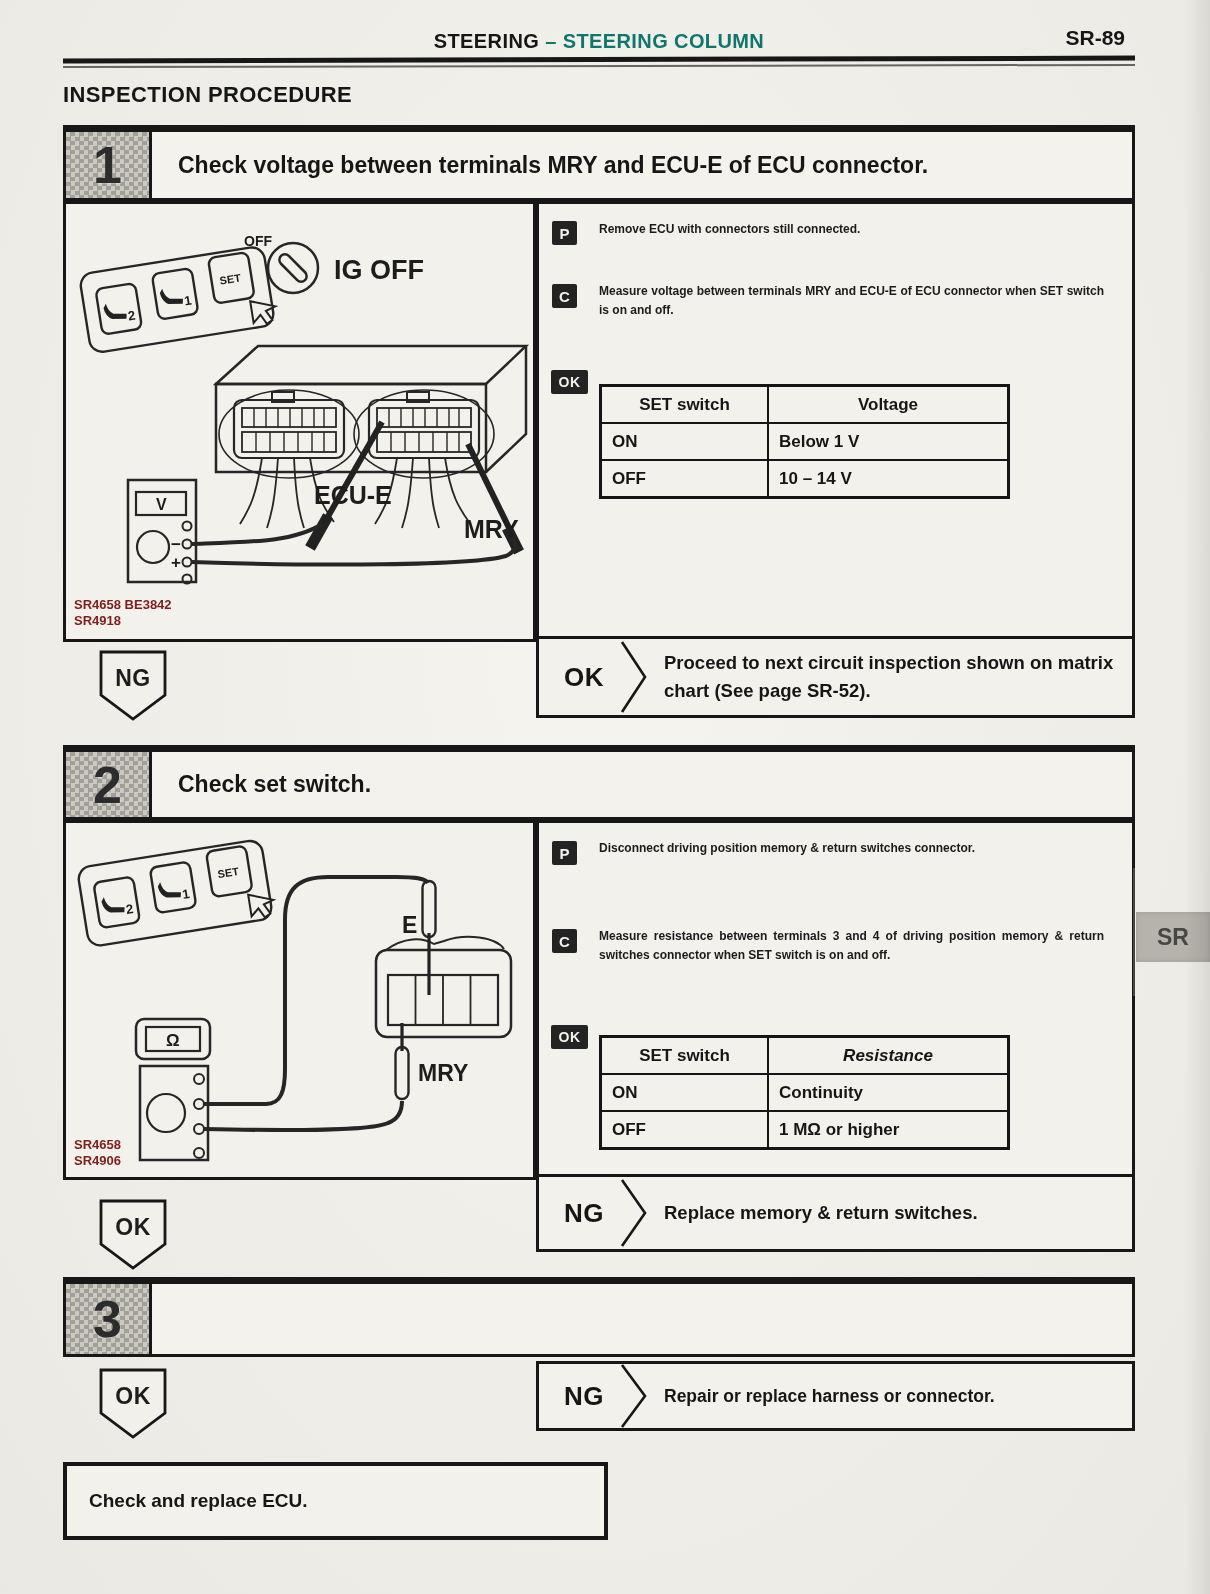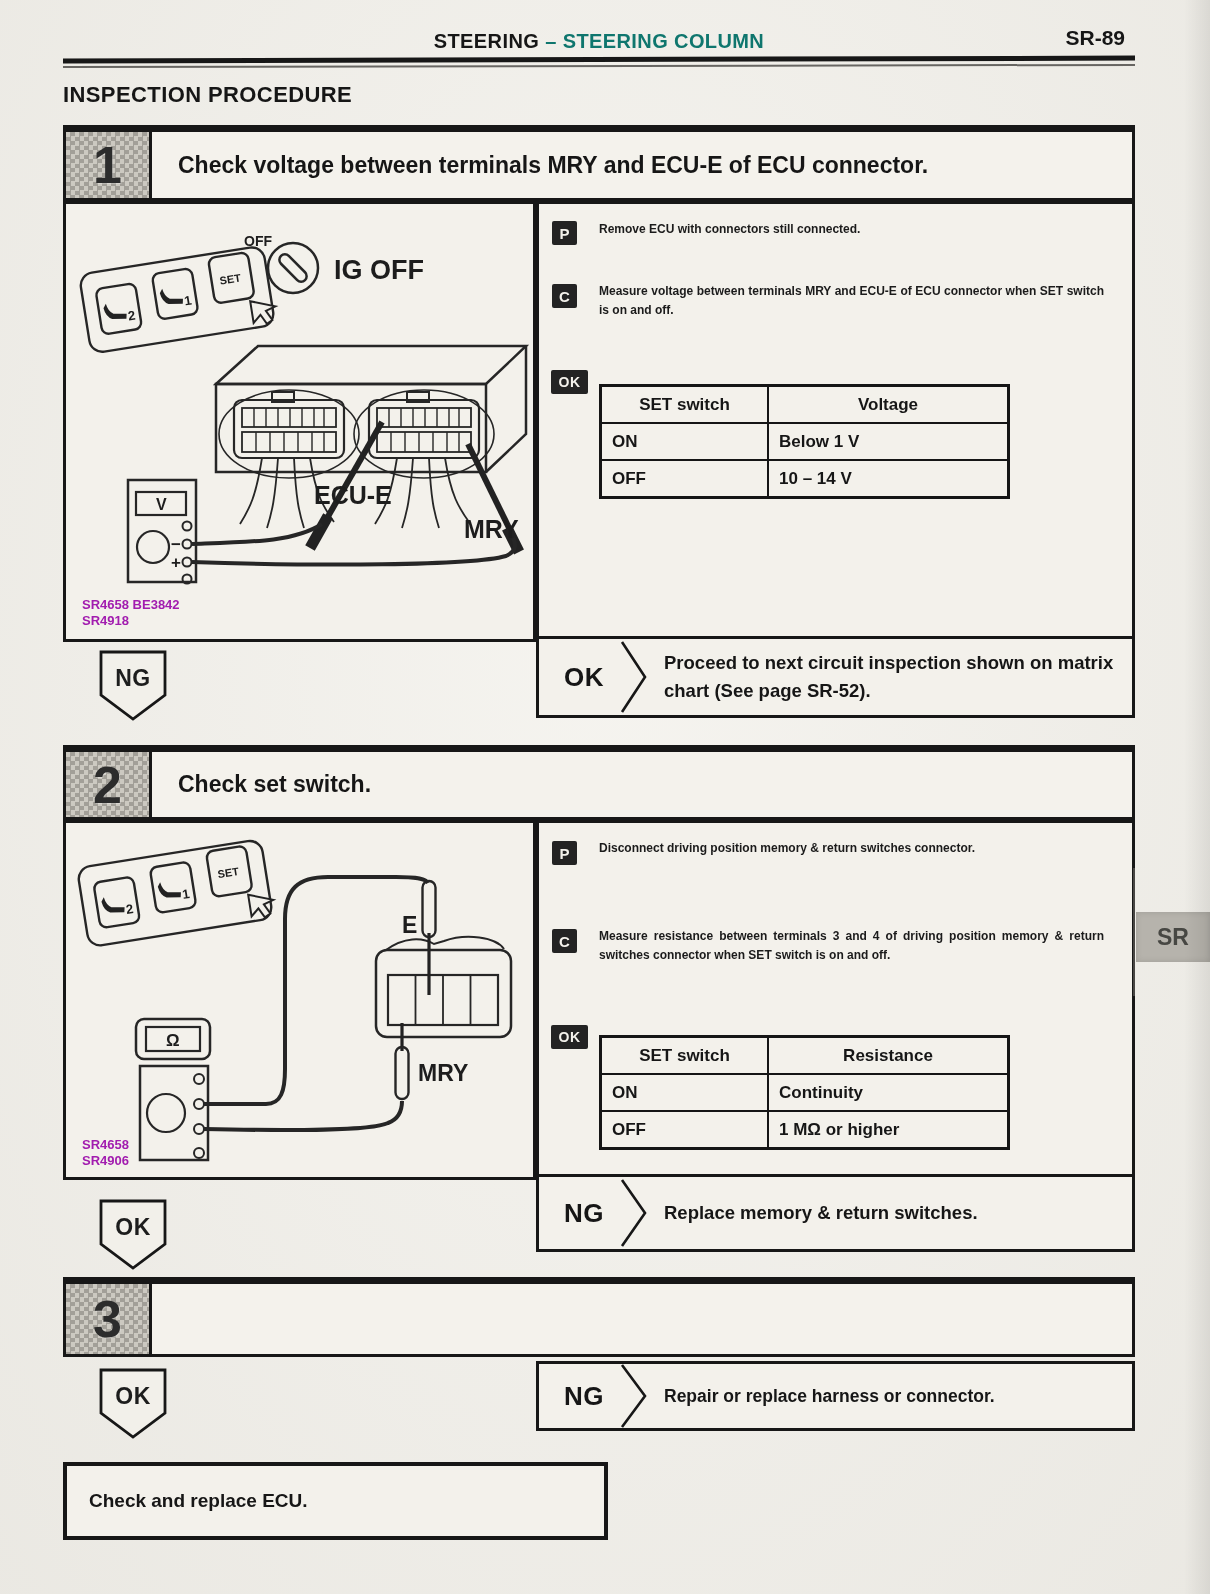--- a/index.html
+++ b/index.html
@@ -49,21 +49,21 @@
 
   .result-row{display:flex;align-items:center;position:absolute;left:0;right:0;bottom:0;}
   .row-badge{font-size:26px;font-weight:700;margin-left:25px;letter-spacing:.5px;}
   .row-chevron{margin-left:16px;flex:0 0 auto;}
   .row-text{font-size:18.5px;font-weight:700;line-height:1.5;margin-left:16px;width:460px;}
 
   .pent{position:absolute;width:70px;height:74px;}
   .pent text{font-size:23px;font-weight:700;fill:#1d1d1d;letter-spacing:.5px;
     font-family:"Liberation Sans",sans-serif;}
 
-  .codes{position:absolute;left:8px;font-size:13px;font-weight:700;color:#a21caf;line-height:1.25;margin-left:8px;}
+  .codes{position:absolute;left:8px;font-size:13px;font-weight:700;color:#7f1d1d;line-height:1.25;}
 
   .side-tab{position:absolute;left:1136px;top:912px;width:74px;height:50px;background:#b6b3ac;
     display:flex;align-items:center;justify-content:center;font-size:23px;font-weight:700;color:#474743;
     box-shadow:inset 0 0 6px rgba(0,0,0,.12);}
   .margin-line{position:absolute;left:1133px;top:868px;width:2px;height:128px;background:#55534f;opacity:.8;}
 
   .final-box{left:63px;top:1462px;width:545px;height:78px;border-width:4px;display:flex;align-items:center;}
   .final-box span{font-size:19px;font-weight:700;margin-left:22px;}
 
   .ghost{position:absolute;transform:scaleX(-1);opacity:.11;filter:blur(.6px);
@@ -278,21 +278,21 @@
   <div class="rbox" style="left:536px;top:820px;width:599px;height:432px;">
     <div class="chip sq" style="left:13px;top:18px;">P</div>
     <div class="instr-text" style="left:60px;top:16px;width:505px;">Disconnect driving position memory &amp; return switches connector.</div>
     <div class="chip sq" style="left:13px;top:106px;">C</div>
     <div class="instr-text" style="left:60px;top:104px;width:505px;">Measure resistance between terminals 3 and 4 of driving position memory &amp; return switches connector when SET switch is on and off.</div>
     <div class="chip ok" style="left:12px;top:202px;">OK</div>
     <table class="spec" style="position:absolute;left:60px;top:212px;">
       <tbody>
           <tr>
         <th style="width:145px;">SET switch</th>
-        <th style="width:218px;">Resistance</th>
+        <th style="width:218px;font-style:italic;">Resistance</th>
       </tr>
       <tr>
         <td>ON</td>
         <td>Continuity</td>
       </tr>
       <tr>
         <td>OFF</td>
         <td>1 MΩ or higher</td>
       </tr>
     </tbody>

